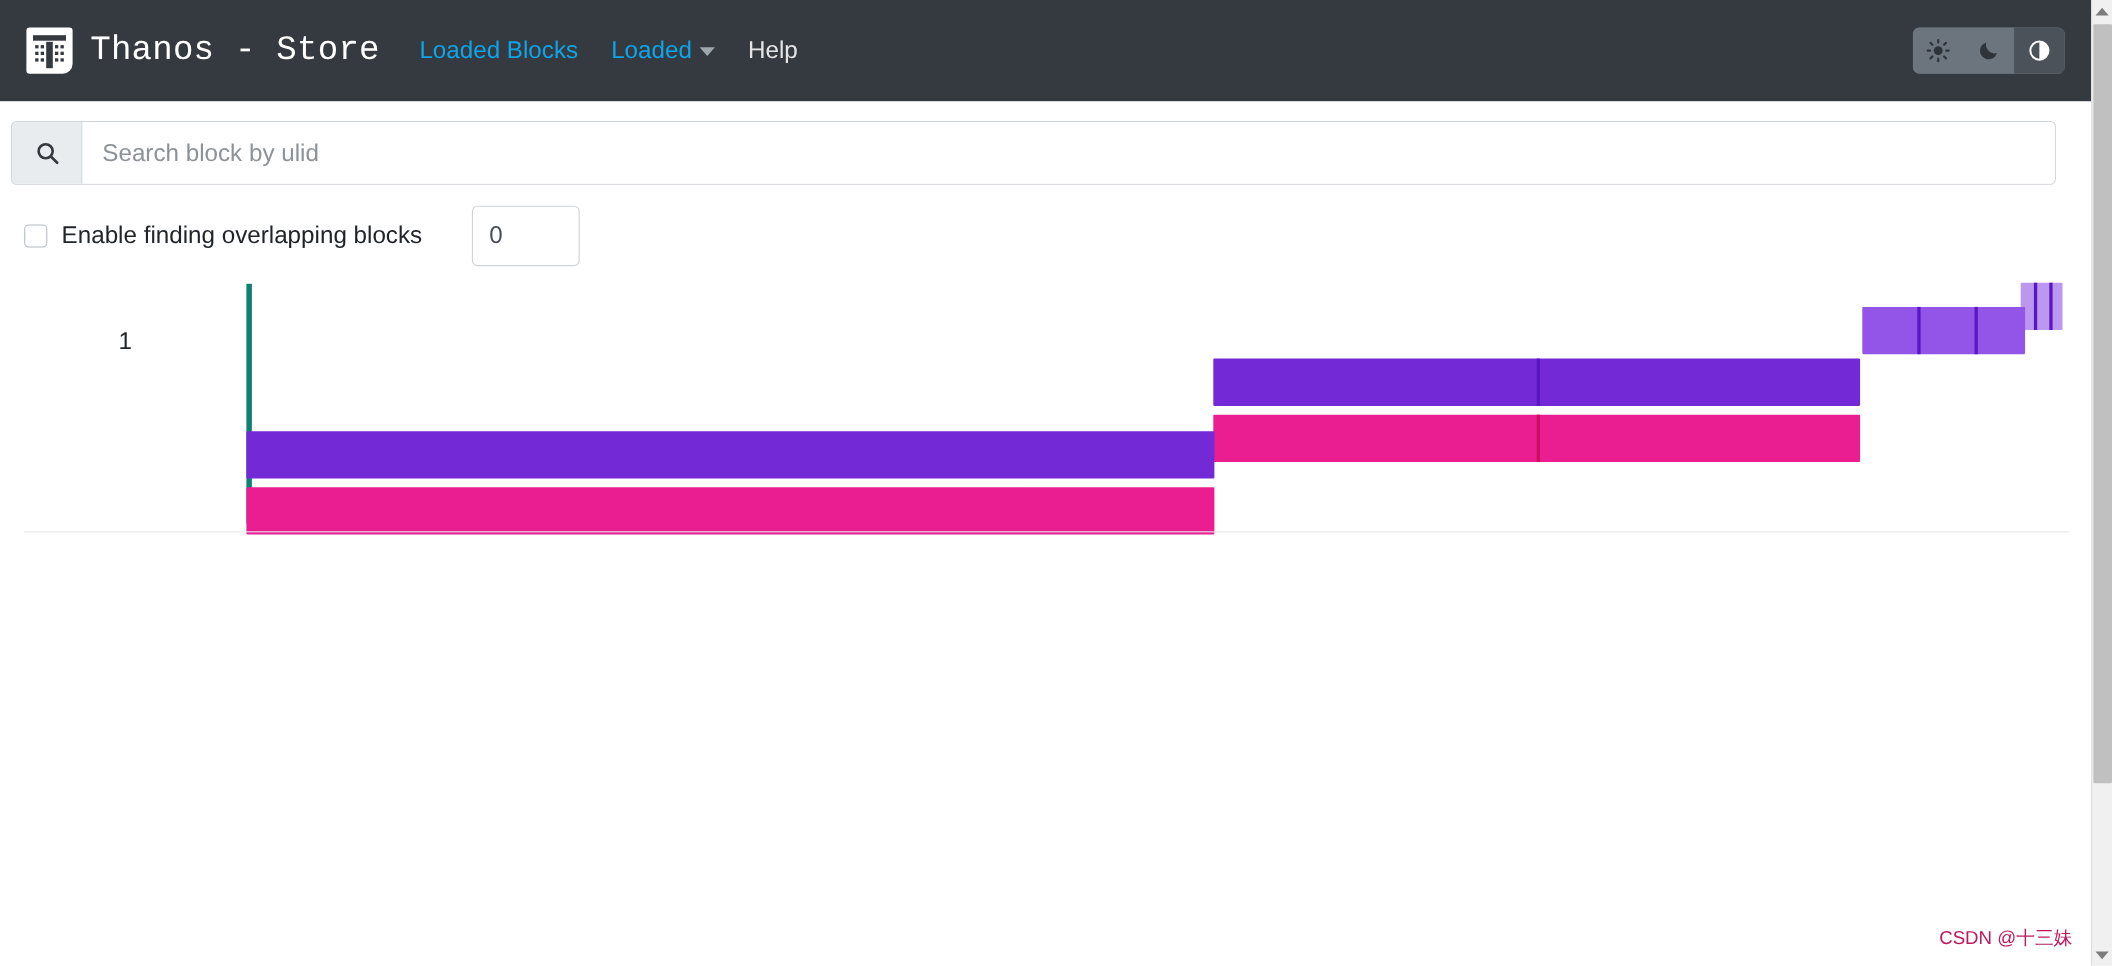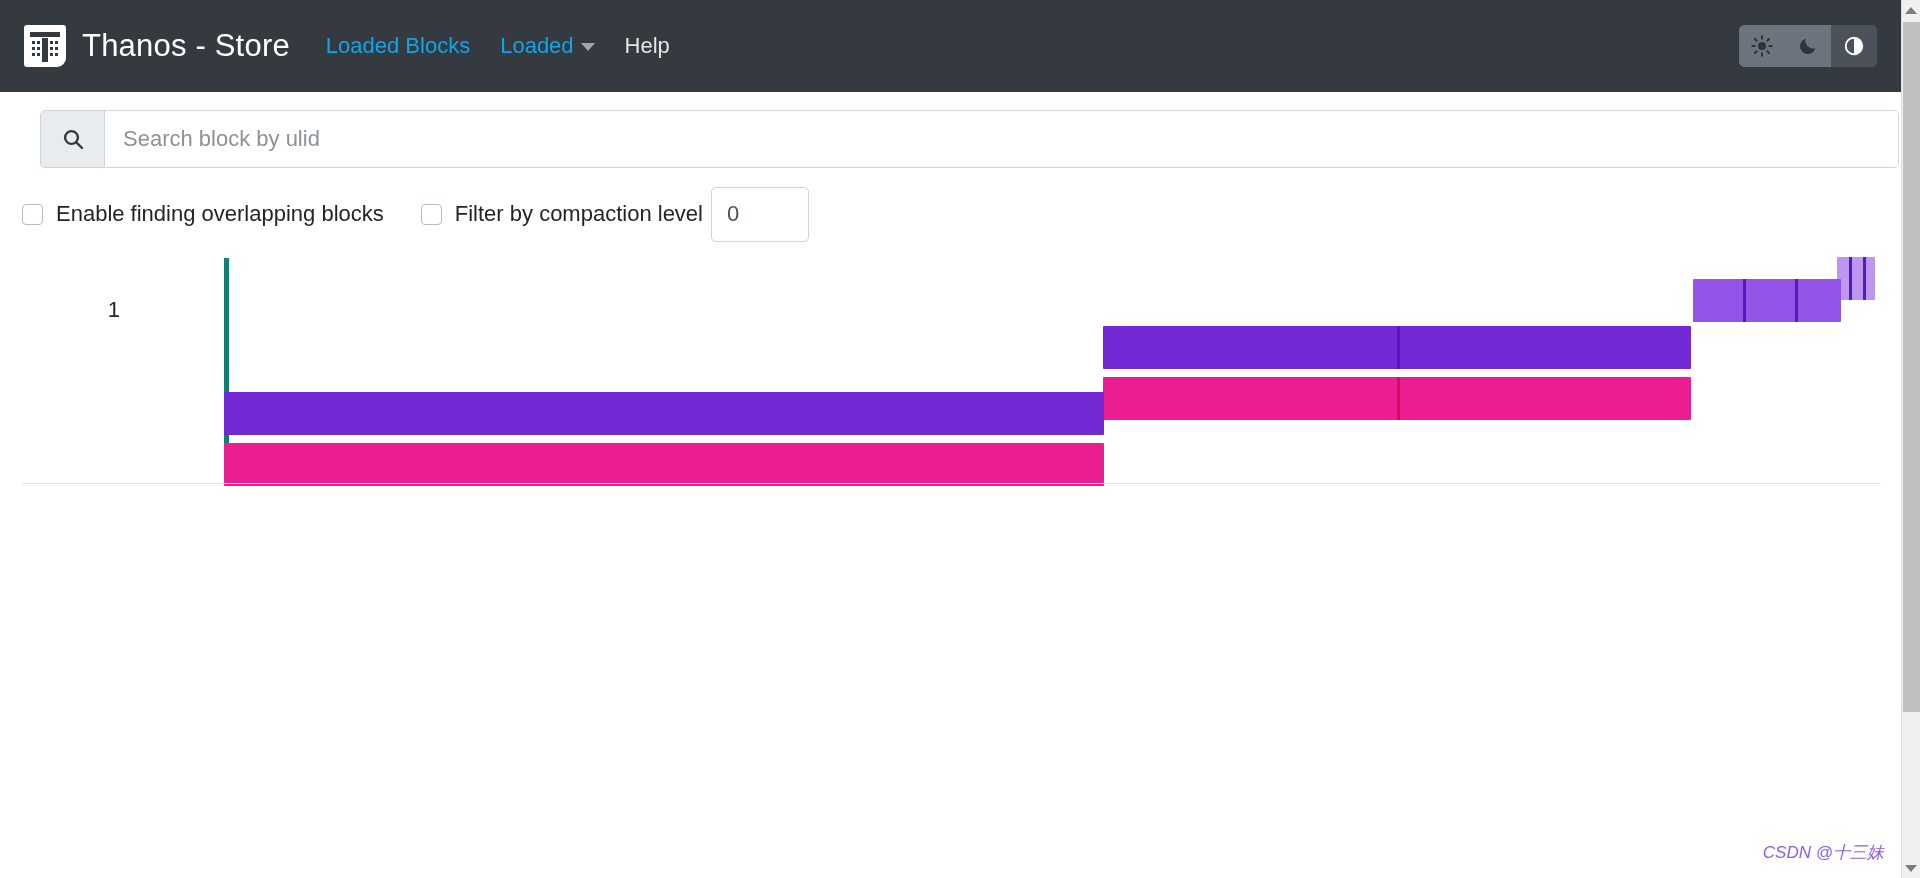--- a/index.html
+++ b/index.html
@@ -31,20 +31,21 @@
     position: relative;
     display: block;
   }
   .brand-logo svg { display:block; }
   .brand-title {
     color: #ffffff;
     font-size: 31px;
     font-weight: 400;
     letter-spacing: .2px;
     white-space: nowrap;
+    font-family: Liberation Mono, monospace;
   }
   .nav-links { display: flex; align-items: center; gap: 30px; }
   .nav-link {
     color: #0ea5e9;
     font-size: 22px;
     text-decoration: none;
     white-space: nowrap;
     cursor: pointer;
   }
   .nav-link.light { color: #e5e5e5; }
@@ -69,21 +70,21 @@
     display: flex; align-items: center; justify-content: center;
     background: #6c757d;
     border: none;
     cursor: pointer;
     color: #2f343a;
   }
   .theme-btn.active { background: #4c525a; color: #ffffff; }
 
   
   .search-row {
-    position: absolute; left: 40px; top: 110px;
+    position: absolute; left: 10px; top: 110px;
     width: 1859px; height: 58px;
     display: flex;
     border-radius: 5px;
     overflow: hidden;
     border: 1px solid #ced4da;
   }
   .search-icon-box {
     width: 64px;
     background: #e9ecef;
     border-right: 1px solid #ced4da;
@@ -209,23 +210,22 @@
     background: #c0c0c0;
     border-radius: 1px;
     cursor: pointer;
   }
 
   
   .watermark {
     position: absolute;
     right: 36px; bottom: 14px;
     font-size: 17px;
-    color: #8b5cf6;
+    color: #be185d;
     white-space: nowrap;
-    font-style: italic;
   }
 </style>
 </head>
 <body>
 
 <div class="navbar">
   <div class="brand">
     <span class="brand-logo">
       <svg width="42" height="42" viewBox="0 0 42 42">
         <path d="M2 2 H40 V32 Q40 40 31 40 H2 Z" fill="#ffffff"></path>
@@ -295,24 +295,20 @@
   </div>
   <input class="search-input" type="text" placeholder="Search block by ulid" style="">
 </div>
 
 <div class="filters">
   <div class="check-group">
     <span class="cbox"></span>
     <span class="check-label">Enable finding overlapping blocks</span>
   </div>
   <span class="gap"></span>
-  <div class="check-group">
-    <span class="cbox"></span>
-    <span class="check-label">Filter by compaction level</span>
-  </div>
   <input class="level-input" type="text" value="0" style="">
 </div>
 
 <div class="chart">
   <div class="y-label" id="rowlabel-0" style="left:60px; top:47px; width:60px;">1</div>
   <div class="axis-line" id="axis-marker" style="left: 224px; top: 8px; width: 5px; height: 218px; background: rgb(14, 128, 116);"></div>
   <div id="bars-host">
       <div class="blk" style="left: 1837px; top: 7px; width: 38px; height: 43px; background: rgb(187, 151, 239);">
         <div class="blk-div" style="left: 12px; background: rgb(91, 22, 196);"></div>
         <div class="blk-div" style="left: 26px; background: rgb(91, 22, 196);"></div>

